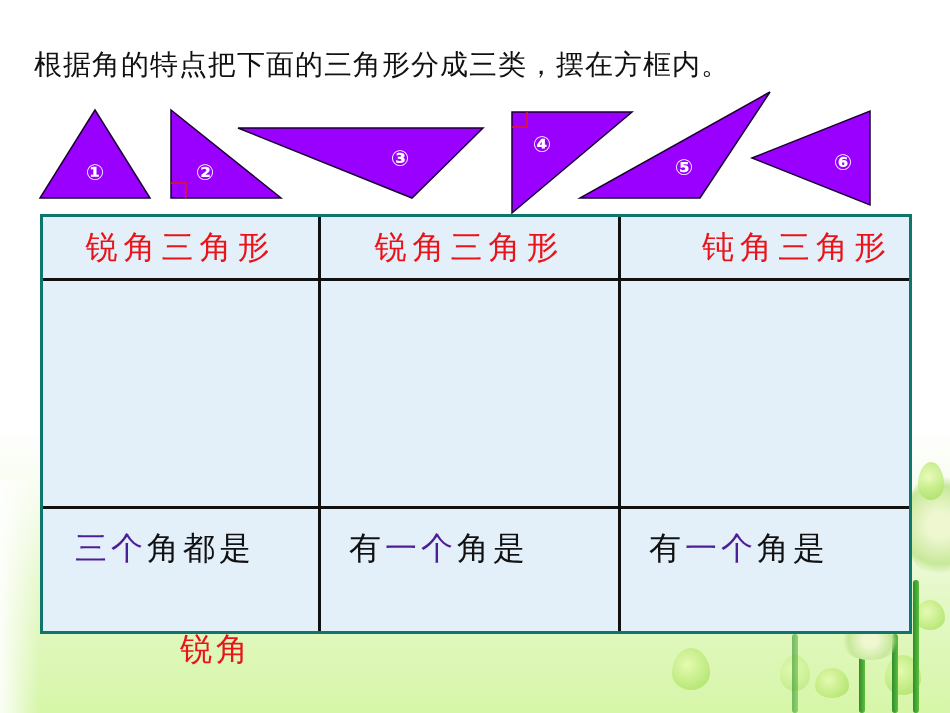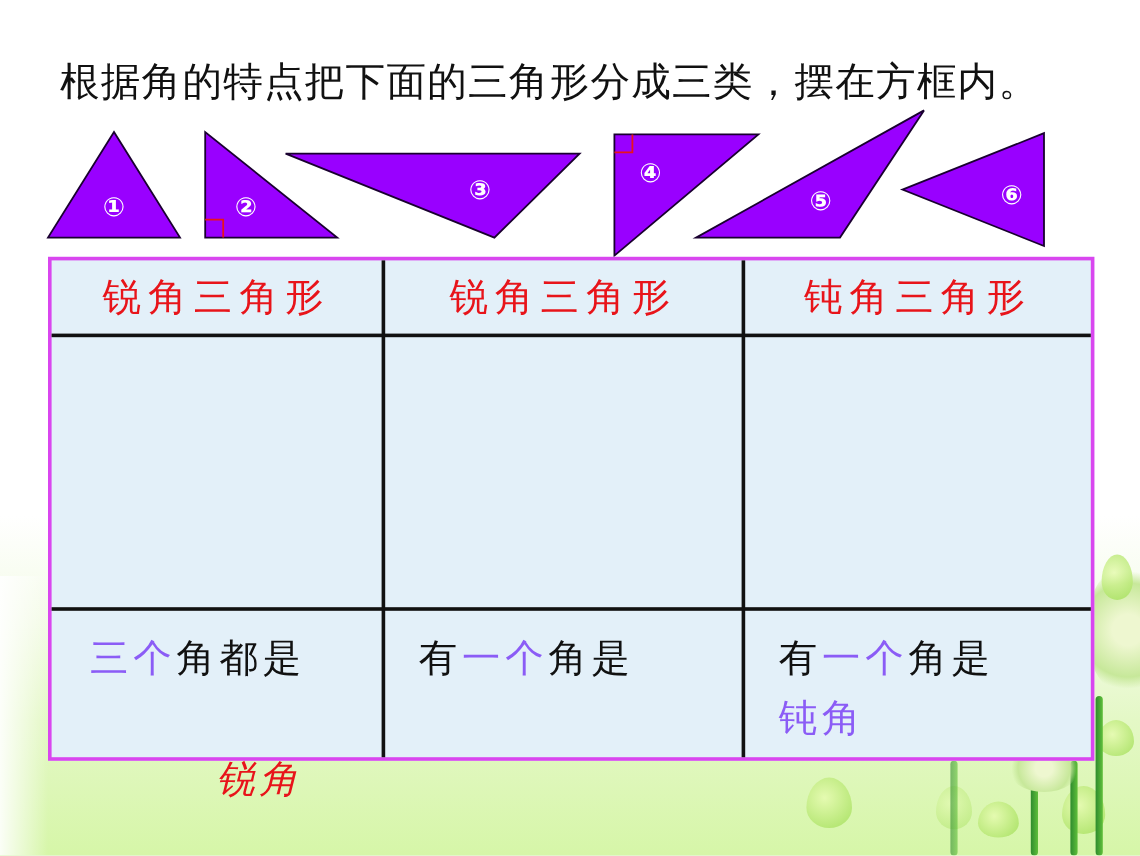--- a/index.html
+++ b/index.html
@@ -1,37 +1,37 @@
 <!DOCTYPE html>
 <html><head>
 <meta charset="utf-8">
 <style>
   html, body { margin:0; padding:0; }
   body { width:950px; height:713px; position:relative; overflow:hidden;
     background: linear-gradient(to bottom, #ffffff 0px, #ffffff 430px, #f3fbe6 520px, #e4f8c6 600px, #d6f6a8 713px);
     font-family: "DejaVu Sans", "Liberation Sans", sans-serif; }
   .left-fade { position:absolute; left:0; top:480px; width:40px; height:233px;
     background: linear-gradient(to right, rgba(255,255,255,0.9), rgba(255,255,255,0)); }
-  .title { position:absolute; left:34px; top:46px; font-size:33px; color:#111; letter-spacing:1px; white-space:nowrap;margin-left:16px; }
+  .title { position:absolute; left:34px; top:46px; font-size:28px; color:#111; letter-spacing:1px; white-space:nowrap; }
   svg.shapes { position:absolute; left:0; top:0; }
   .tri-label { font-family:"DejaVu Sans", sans-serif; font-weight:bold; font-size:22px; fill:#fff; }
   .grid { position:absolute; left:40px; top:214px; width:872px; height:420px;
-    border:3px solid #d946ef; box-sizing:border-box; background:#e3f0f9; }
+    border:3px solid #0f766e; box-sizing:border-box; background:#e3f0f9; }
   .vline { position:absolute; top:0; bottom:0; width:3px; background:#111; }
   .hline { position:absolute; left:0; right:0; height:3px; background:#111; }
   .hdr { position:absolute; top:0; height:62px; display:flex; align-items:center; justify-content:center;
     color:#e8141a; font-size:32px; letter-spacing:6px; font-family:"DejaVu Serif", serif; }
   .desc { position:absolute; font-size:32px; letter-spacing:4px; font-family:"DejaVu Serif", serif; color:#111; line-height:50px; }
-  .red { color:#8b5cf6; }
+  .red { color:#4c1d95; }
   .deco { position:absolute; }
   .stem { position:absolute; width:6px; background:linear-gradient(to right,#2e8b2e,#5fbf3a); border-radius:3px; }
   .petal { position:absolute; border-radius:50% 50% 50% 50% / 60% 60% 40% 40%;
     background: radial-gradient(circle at 40% 40%, #e6fbb0, #9fdd55); opacity:0.85; }
   .flower { position:absolute; border-radius:50%; background: radial-gradient(circle, #eef7d0 20%, #c7e89a 60%, rgba(200,230,150,0) 75%); }
-  .extra { position:absolute; left:180px; top:628px; font-size:32px; letter-spacing:4px; color:#e8141a; font-family:"DejaVu Serif", serif;font-style:italic; }
+  .extra { position:absolute; left:180px; top:628px; font-size:32px; letter-spacing:4px; color:#e8141a; font-family:"DejaVu Serif", serif; }
 </style>
 </head>
 <body>
 
 <div class="left-fade"></div>
 
 <div class="deco">
   <div class="flower" style="left:905px;top:470px;width:70px;height:110px;"></div>
   <div class="petal" style="left:918px;top:462px;width:26px;height:38px;"></div>
   <div class="petal" style="left:915px;top:600px;width:30px;height:30px;"></div>
@@ -78,31 +78,30 @@
 </svg>
 
 <div class="grid">
   <div class="vline" style="left:275px;"></div>
   <div class="vline" style="left:575px;"></div>
   <div class="hline" style="top:61px;"></div>
   <div class="hline" style="top:289px;"></div>
 
   <div class="hdr" style="left:0;width:275px;">锐角三角形</div>
   <div class="hdr" style="left:278px;width:297px;">锐角三角形</div>
-  <div class="hdr" style="left:578px;width:288px;">钝角三角形</div>
+  <div class="hdr" style="left:578px;width:288px;padding-left:32px;">钝角三角形</div>
 
   <div style="position:absolute;left:0;top:64px;width:275px;height:225px;"></div>
   <div style="position:absolute;left:278px;top:64px;width:297px;height:225px;"></div>
   <div style="position:absolute;left:578px;top:64px;width:288px;height:225px;"></div>
 
   <div class="desc" style="left:32px;top:306px;">
     <span class="red">三个</span><span>角都是</span>
   </div>
   <div class="desc" style="left:306px;top:306px;">
     <span>有</span><span class="red">一个</span><span>角是</span><br>
   </div>
   <div class="desc" style="left:606px;top:306px;">
     <span>有</span><span class="red">一个</span><span>角是</span><br>
-    <span class="red">钝角</span>
   </div>
 </div>
 
 <div class="extra">锐角</div>
 
 </body></html>

